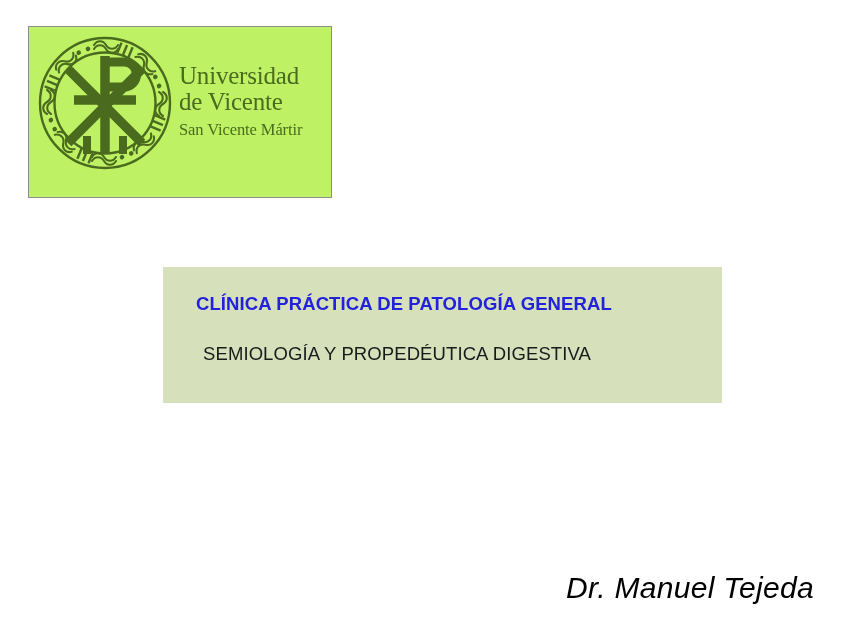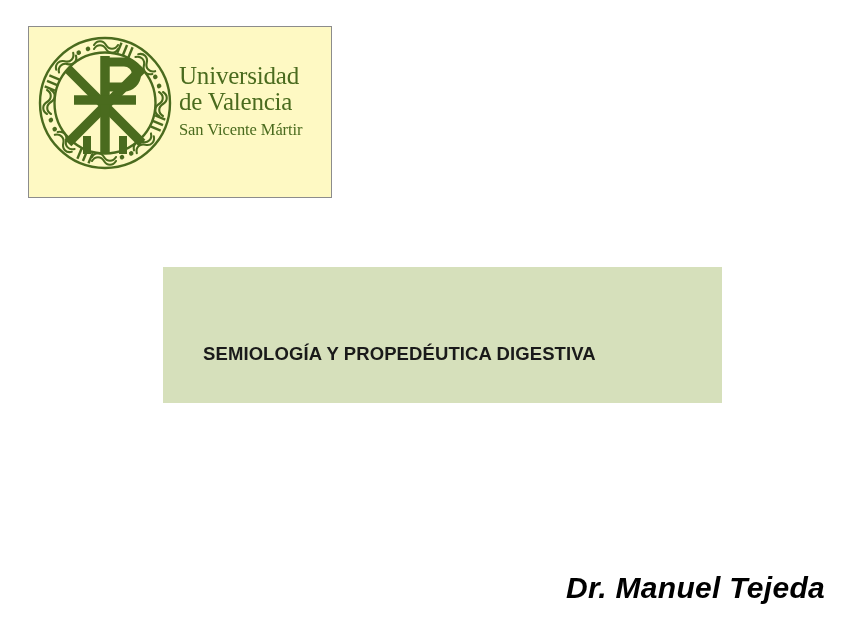--- a/index.html
+++ b/index.html
@@ -15,21 +15,21 @@
     font-family: "Liberation Sans", sans-serif;
   }
 
   
   .logo-box {
     position: absolute;
     left: 28px;
     top: 26px;
     width: 304px;
     height: 172px;
-    background: #fef9c3;
+    background: #bef264;
     border: 1px solid #8c8c8c;
     box-sizing: border-box;
   }
   .logo-inner {
     position: absolute;
     inset: 0;
     display: flex;
     align-items: center;
   }
   .emblem {
@@ -82,33 +82,33 @@
     font-weight: bold;
     color: #2222dd;
     letter-spacing: 0.1px;
     white-space: nowrap;
   }
   .title-line-2 {
     position: absolute;
     left: 40px;
     top: 76px;
     font-size: 18.5px;
-    font-weight: bold;
+    font-weight: normal;
     color: #1a1a1a;
     letter-spacing: 0.1px;
     white-space: nowrap;
   }
 
   
   .author {
     position: absolute;
     left: 566px;
     top: 571px;
     font-size: 30px;
-    font-weight: bold;
+    font-weight: normal;
     font-style: italic;
     color: #000000;
     white-space: nowrap;
     letter-spacing: 0.3px;
   }
 </style>
 </head>
 <body>
 
 <div class="slide-root">
@@ -209,26 +209,27 @@
 
           <g stroke="#4a6b1e" stroke-width="8" fill="none">
             <line x1="49" y1="100" x2="49" y2="118"></line>
             <line x1="85" y1="100" x2="85" y2="118"></line>
           </g>
         </svg>
       </div>
 
       <div class="wordmark">
         <span class="wm-line">Universidad</span>
-        <span class="wm-line">de Valencia</span>
+        <span class="wm-line">de Vicente</span>
         <span class="wm-sub">San Vicente Mártir</span>
       </div>
 
     </div>
   </div>
 
   <div class="title-panel">
+    <div class="title-line-1">CLÍNICA PRÁCTICA DE PATOLOGÍA GENERAL</div>
     <div class="title-line-2">SEMIOLOGÍA Y PROPEDÉUTICA DIGESTIVA</div>
   </div>
 
   <div class="author">Dr. Manuel Tejeda</div>
 
 </div>
 
 </body></html>

